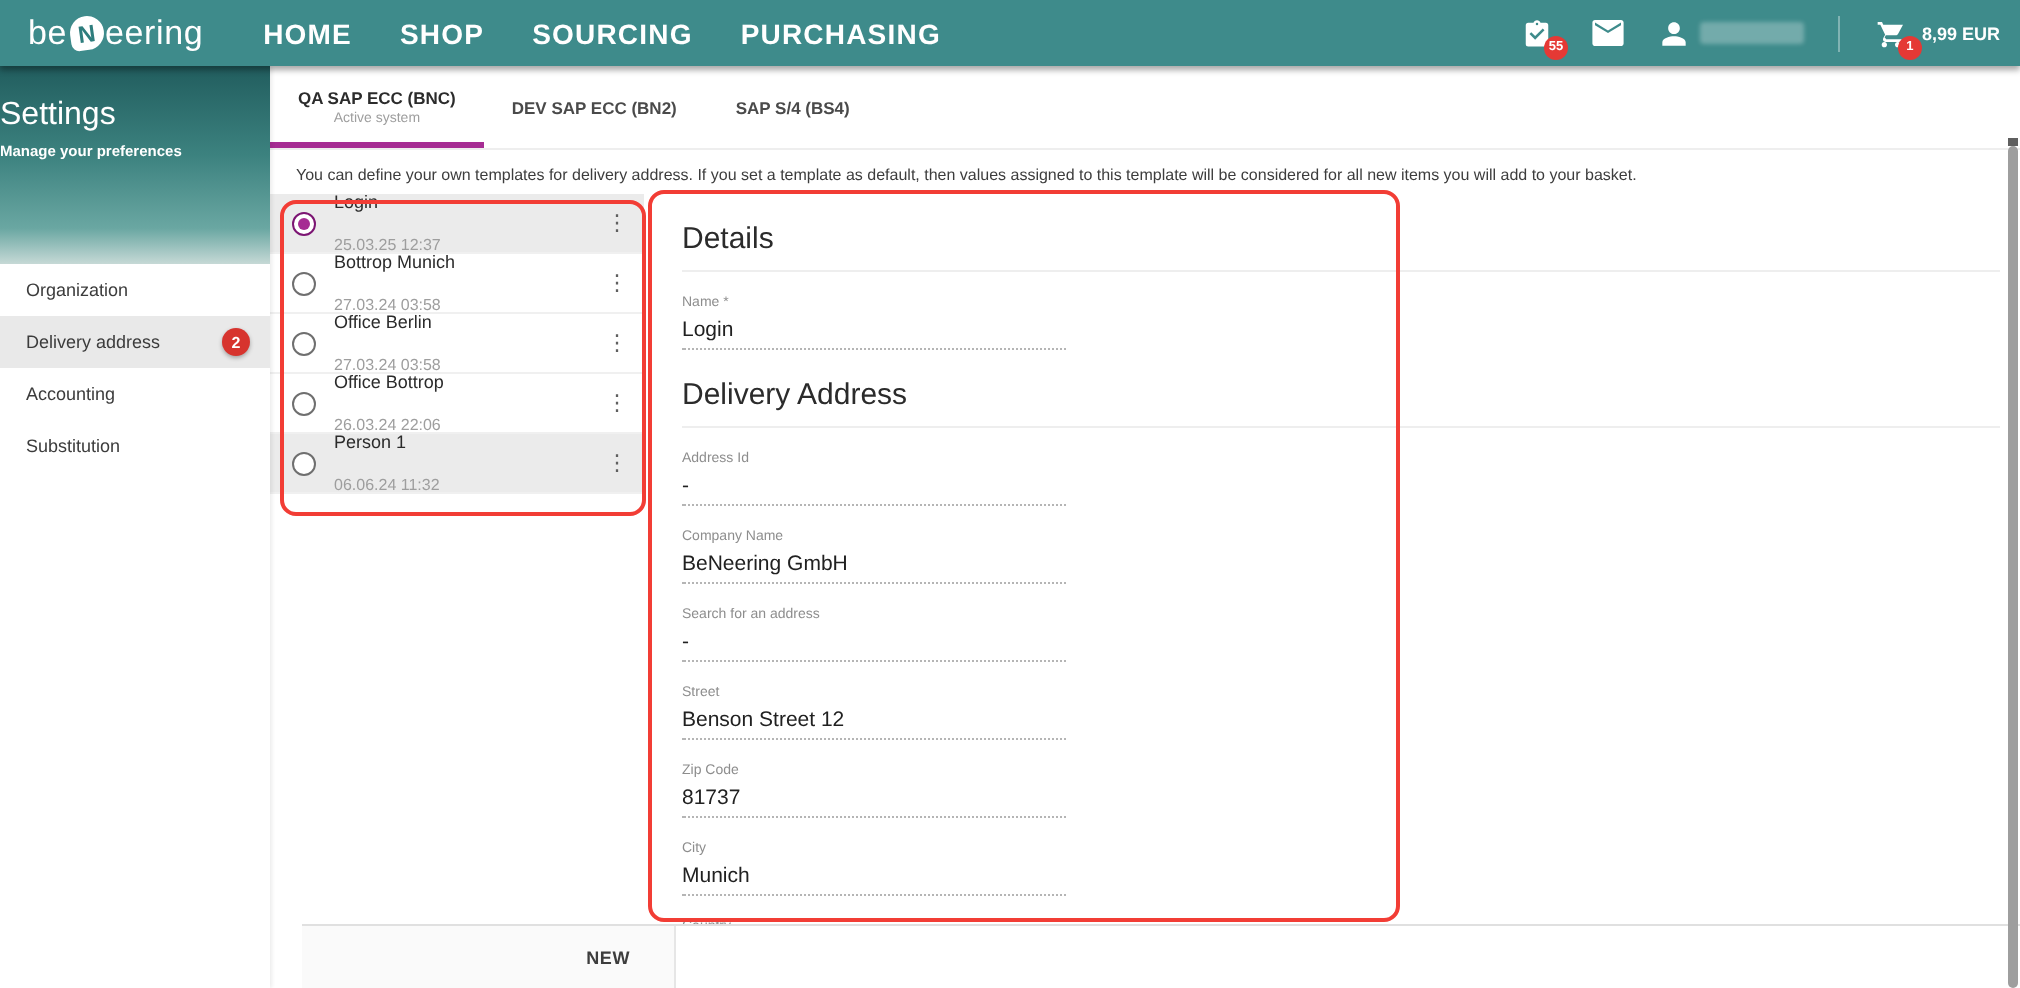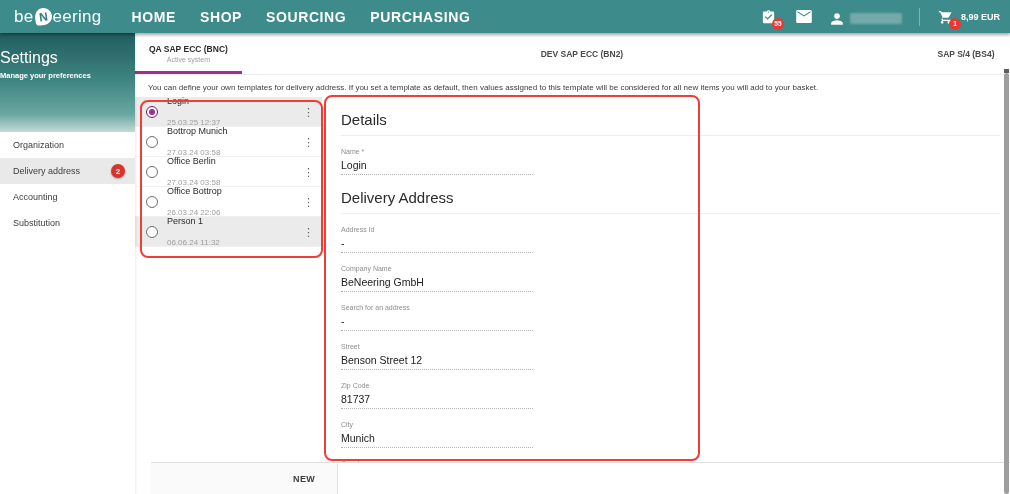--- a/index.html
+++ b/index.html
@@ -12,21 +12,21 @@
     background:#3e8b8b; display:flex; align-items:center; color:#fff;
     box-shadow:0 2px 3px rgba(0,0,0,.35); z-index:20; }
   .logo { display:flex; align-items:center; margin-left:14px; font-size:17px;
     font-weight:400; letter-spacing:.3px; cursor:pointer; }
   .logo .n-leaf { display:inline-flex; align-items:center; justify-content:center;
     width:17px; height:17px; background:#fff; border-radius:50% 50% 50% 4px;
     color:#2e7d7d; font-weight:700; font-size:12px; margin:0 1px; transform:rotate(-8deg); }
   .nav-menu { display:flex; margin-left:18px; }
   .nav-item { font-size:14px; font-weight:700; letter-spacing:.6px; padding:12px 12px;
     cursor:pointer; }
-  .nav-right { margin-left:auto; display:flex; align-items:flex-end; gap:17px; margin-right:10px; }
+  .nav-right { margin-left:auto; display:flex; align-items:center; gap:17px; margin-right:10px; }
   .nav-ic { position:relative; width:18px; height:18px; cursor:pointer; display:flex;
     align-items:center; justify-content:center; }
   .nav-ic svg { display:block; }
   .badge { position:absolute; right:-6px; bottom:-4px; min-width:12px; height:12px;
     border-radius:7px; background:#e53935; color:#fff; font-size:6.5px; font-weight:700;
     display:flex; align-items:center; justify-content:center; padding:0 2px; }
   .user-group { display:flex; align-items:center; gap:6px; cursor:pointer; }
   .redacted { width:52px; height:11px; border-radius:2px; background:rgba(255,255,255,.28);
     filter:blur(1px); }
   .nav-divider { width:1px; height:18px; background:rgba(255,255,255,.35); }
@@ -44,21 +44,21 @@
     padding-left:13px; font-size:9px; color:#3c3c3c; cursor:pointer; }
   .side-item.active { background:#e9e9e9; }
   .side-badge { position:absolute; right:10px; top:50%; transform:translateY(-50%);
     width:14px; height:14px; border-radius:50%; background:#d7342e; color:#fff;
     font-size:8px; font-weight:700; display:flex; align-items:center; justify-content:center;
     box-shadow:0 1px 2px rgba(0,0,0,.3); }
 
   
   .main { position:absolute; left:135px; top:33px; width:875px; height:461px; background:#fff; }
 
-  .tabbar { display:flex; height:42px; border-bottom:1px solid #eee; background:#fff;justify-content:space-between; }
+  .tabbar { display:flex; height:42px; border-bottom:1px solid #eee; background:#fff; }
   .tab { min-width:88px; padding:0 14px; display:flex; flex-direction:column;
     align-items:center; justify-content:center; cursor:pointer; position:relative; }
   .tab-label { font-size:8.5px; font-weight:700; color:#4a4a4a; }
   .tab-sub { font-size:7px; color:#9e9e9e; margin-top:2px; }
   .tab.active .tab-label { color:#2b2b2b; }
   .tab.active::after { content:""; position:absolute; left:0; right:0; bottom:0;
     height:3px; background:#a62c93; }
 
   .infobar { padding:8px 0 6px 13px; font-size:8px; color:#3d3d3d; background:#fff; }
 

